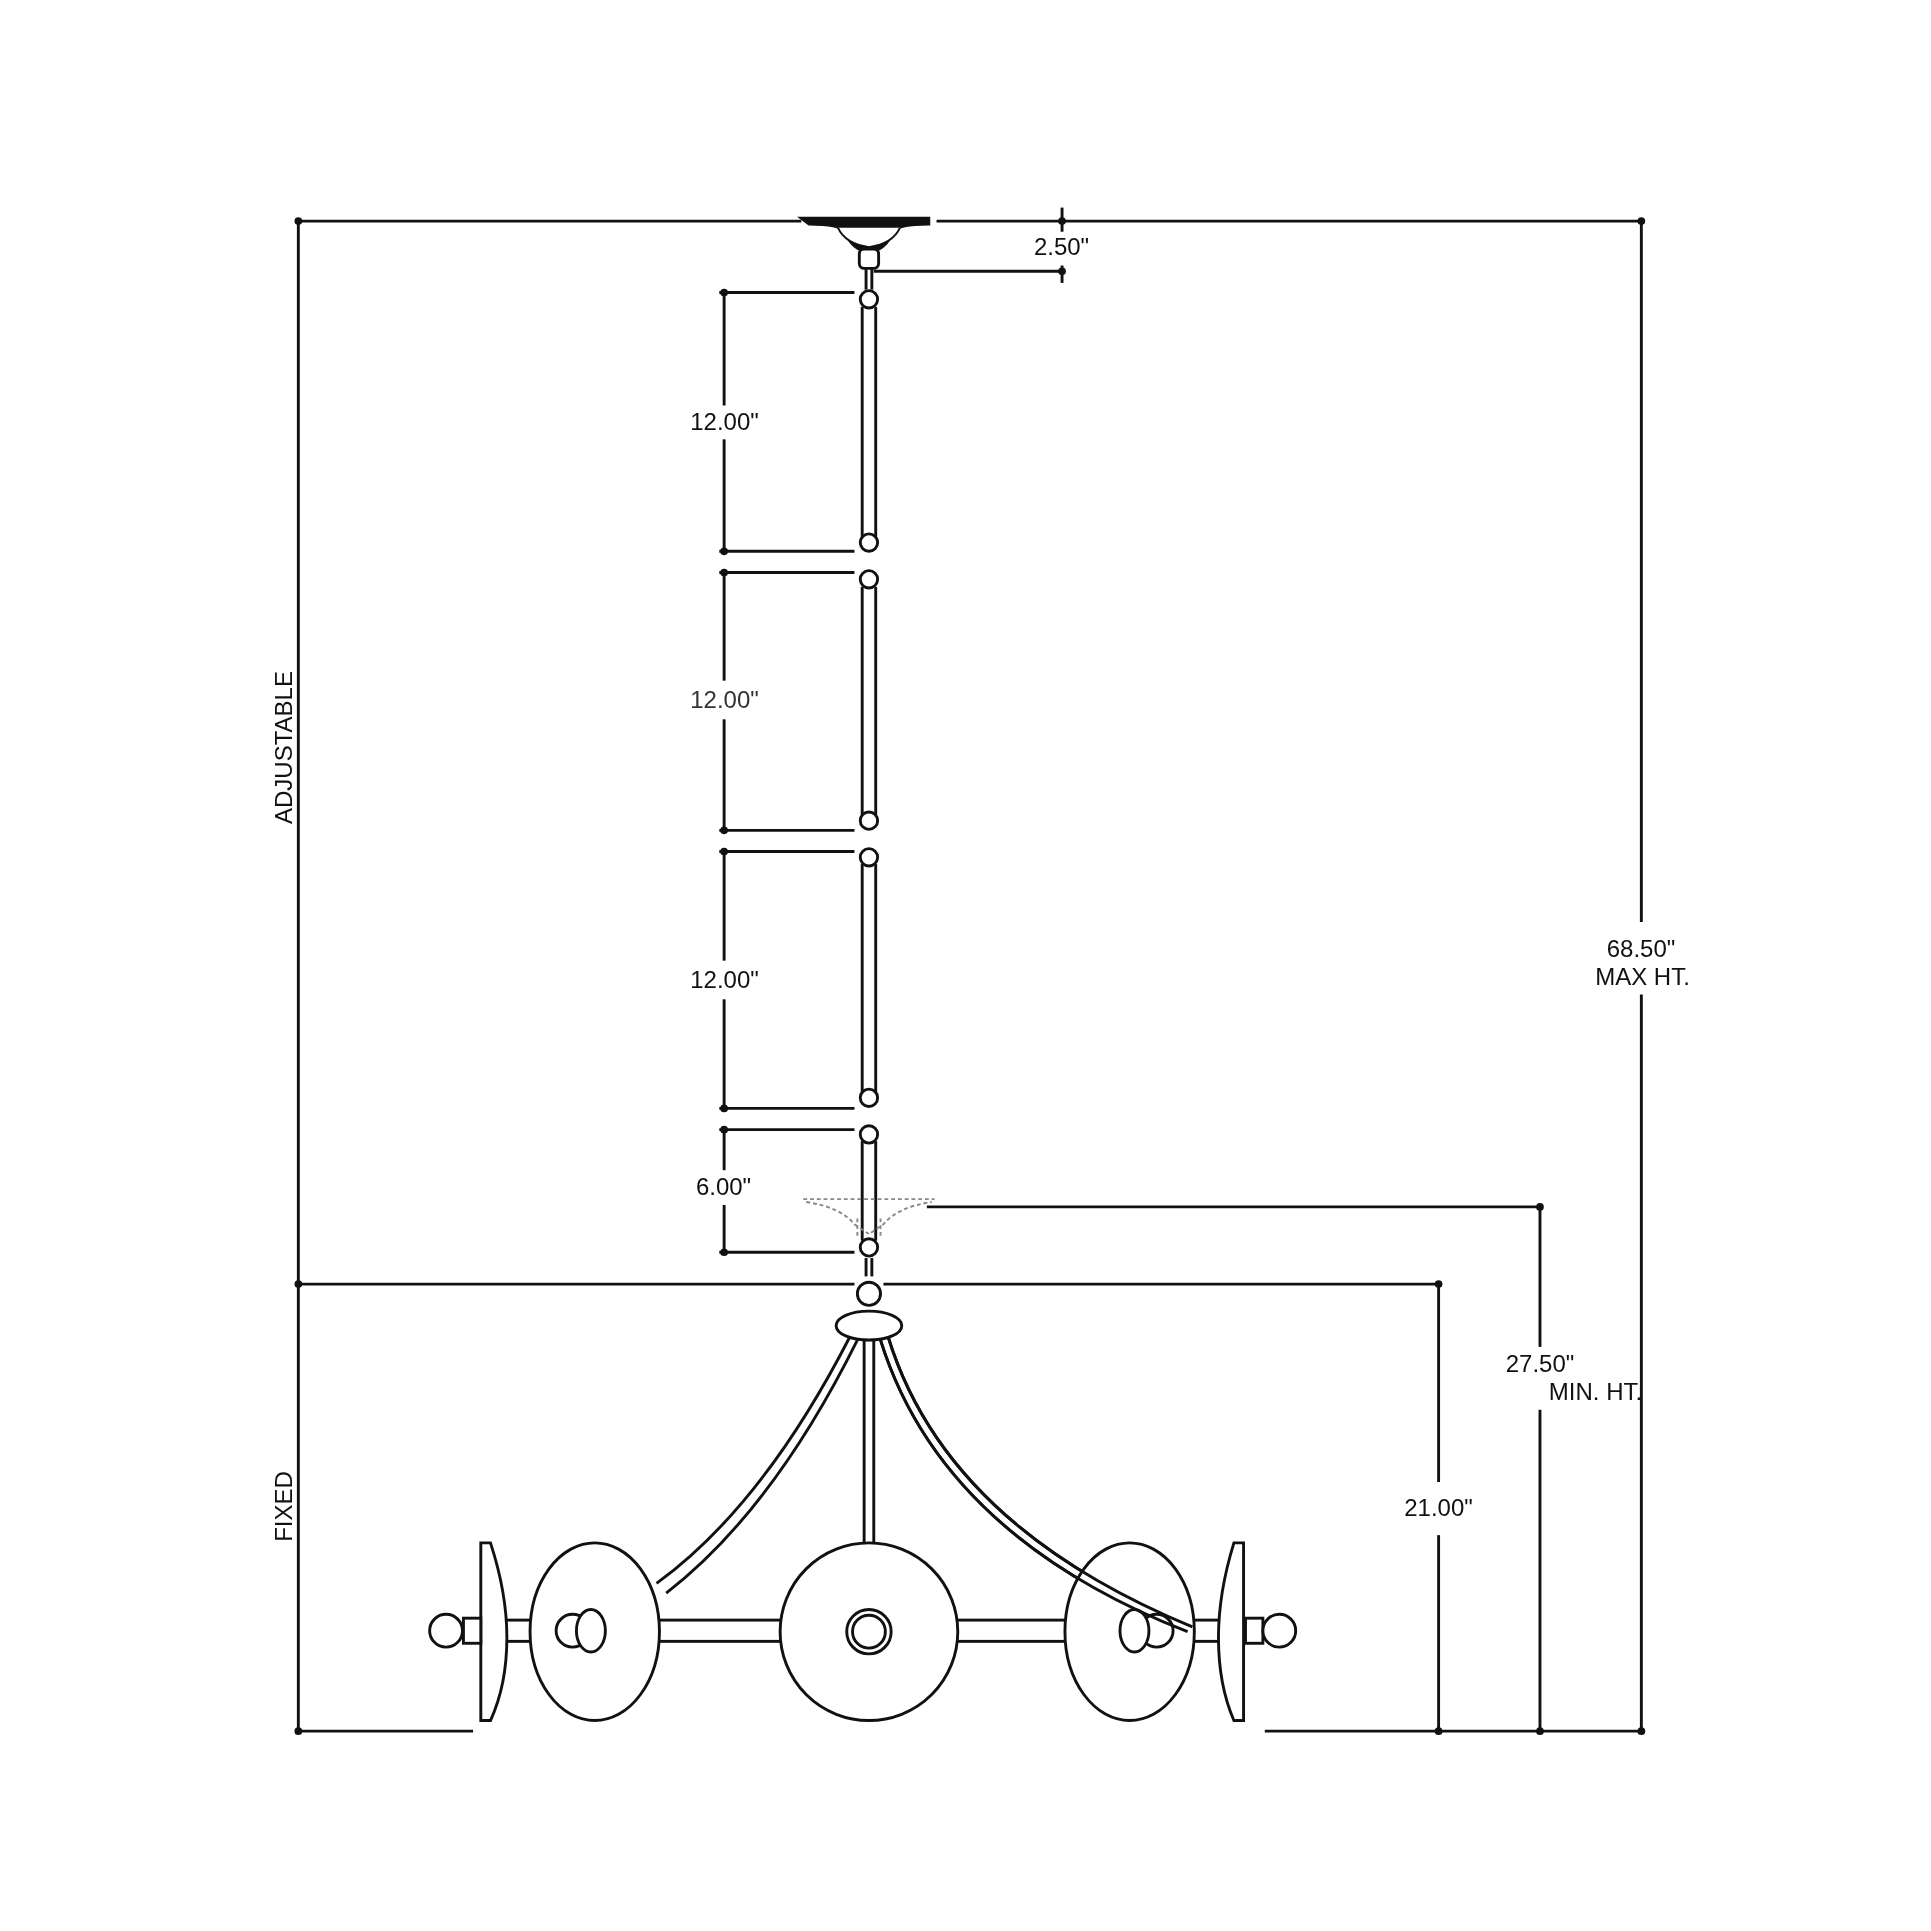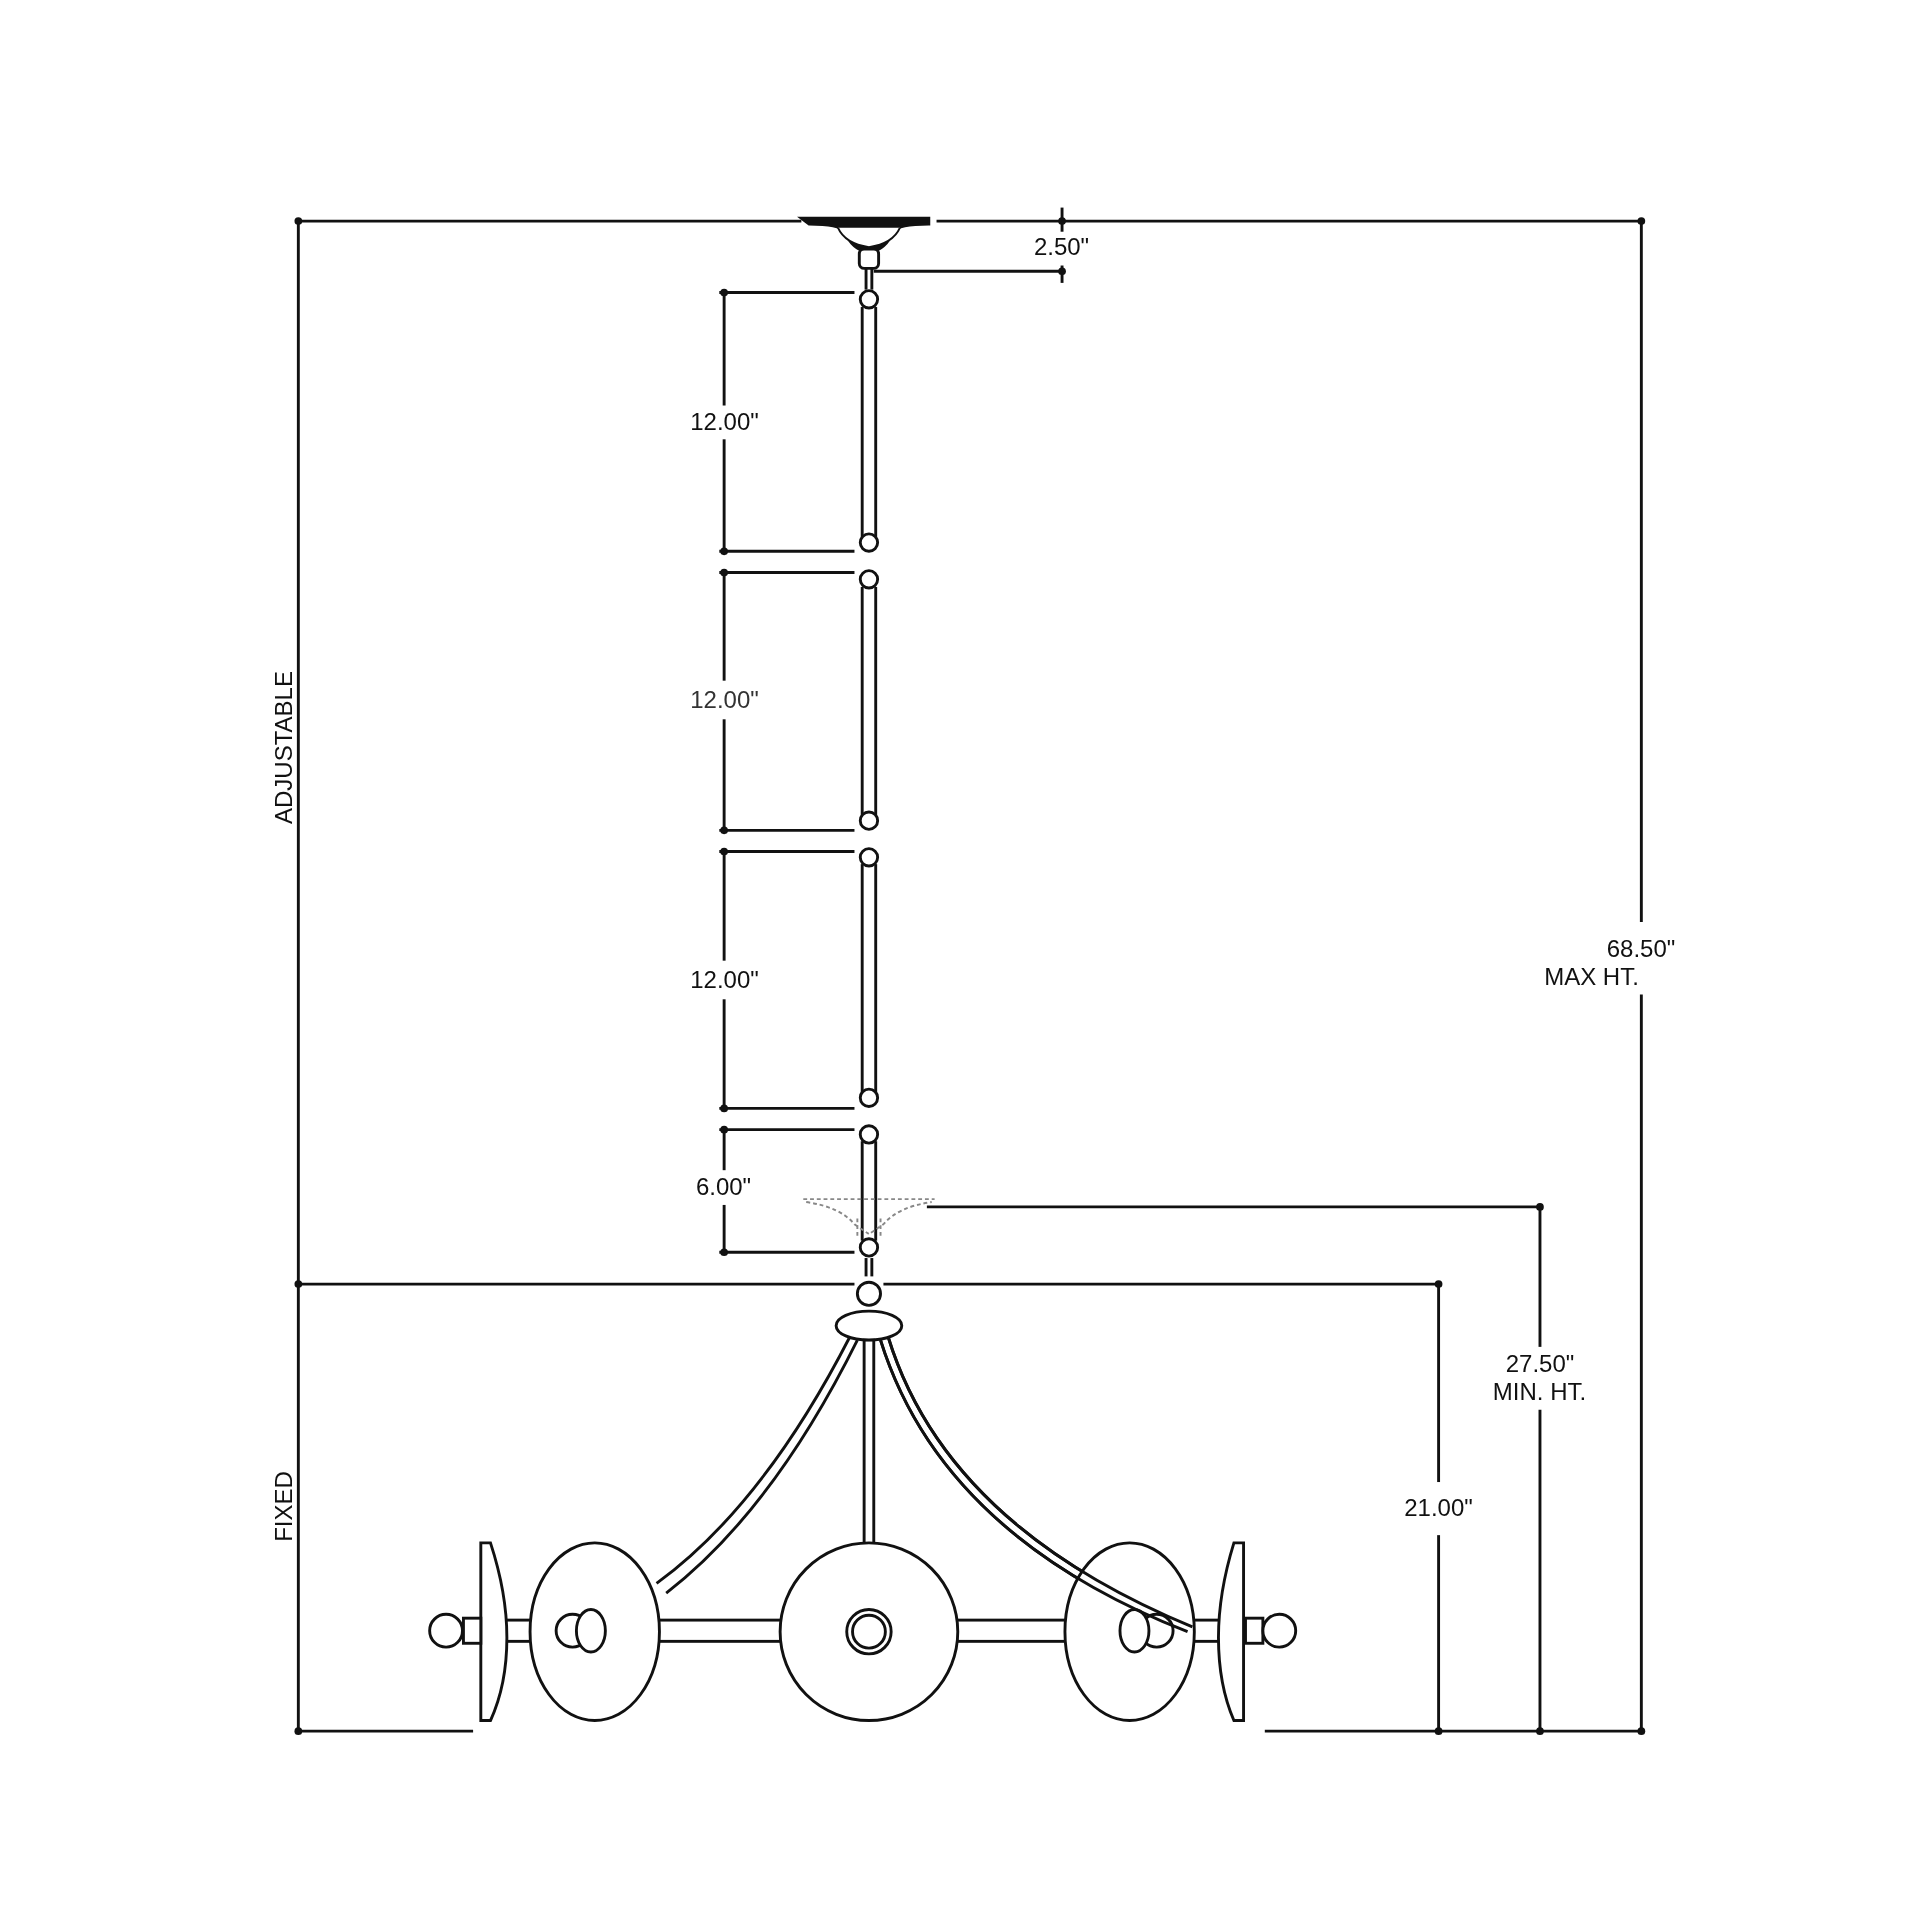--- a/index.html
+++ b/index.html
@@ -152,20 +152,20 @@
   </svg>
 
   <div class="lbl" style="left:1023px; top:233px; width:77px;">2.50"</div>
   <div class="lbl" style="left:681px; top:408px; width:87px; background:#fff;">12.00"</div>
   <div class="lbl" style="left:681px; top:686px; width:87px; background:#fff; color:#333;">12.00"</div>
   <div class="lbl" style="left:681px; top:966px; width:87px; background:#fff;">12.00"</div>
   <div class="lbl" style="left:687px; top:1173px; width:73px; background:#fff;">6.00"</div>
 
   <div class="lbl" style="left:1390px; top:1494px; width:97px;">21.00"</div>
   <div class="lbl" style="left:1482px; top:1350px; width:116px;">27.50"</div>
-  <div class="lbl" style="left:1472px; top:1378px; width:135px;">MIN. HT.</div>
+  <div class="lbl" style="left:1528px; top:1378px; width:135px;">MIN. HT.</div>
   <div class="lbl" style="left:1583px; top:935px; width:116px;">68.50"</div>
-  <div class="lbl" style="left:1524px; top:963px; width:135px;">MAX HT.</div>
+  <div class="lbl" style="left:1575px; top:963px; width:135px;">MAX HT.</div>
 
   <div class="vlbl" style="left:212px; top:737px; width:145px; height:29px; text-align:center;">ADJUSTABLE</div>
   <div class="vlbl" style="left:246px; top:1492px; width:77px; height:29px; text-align:center;">FIXED</div>
 </div>
 
 
 </body></html>

